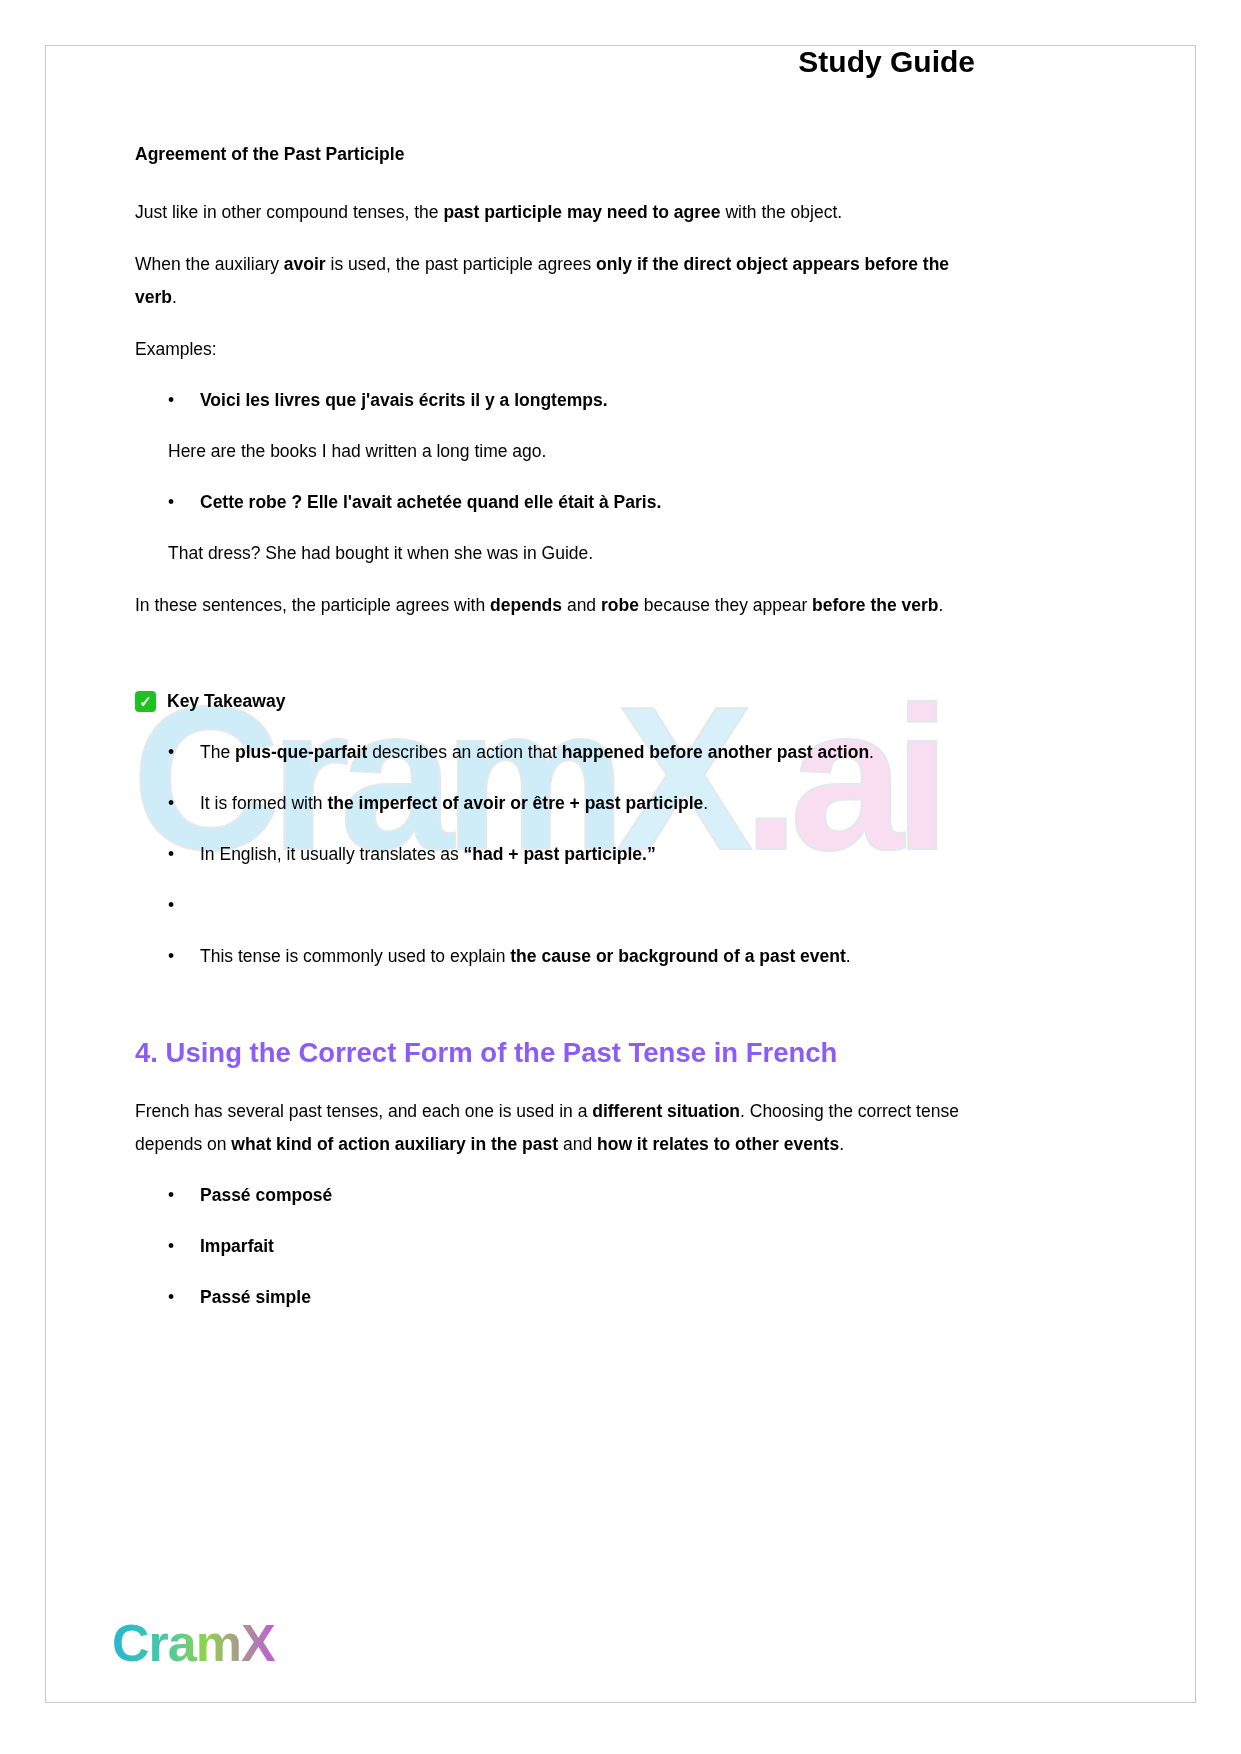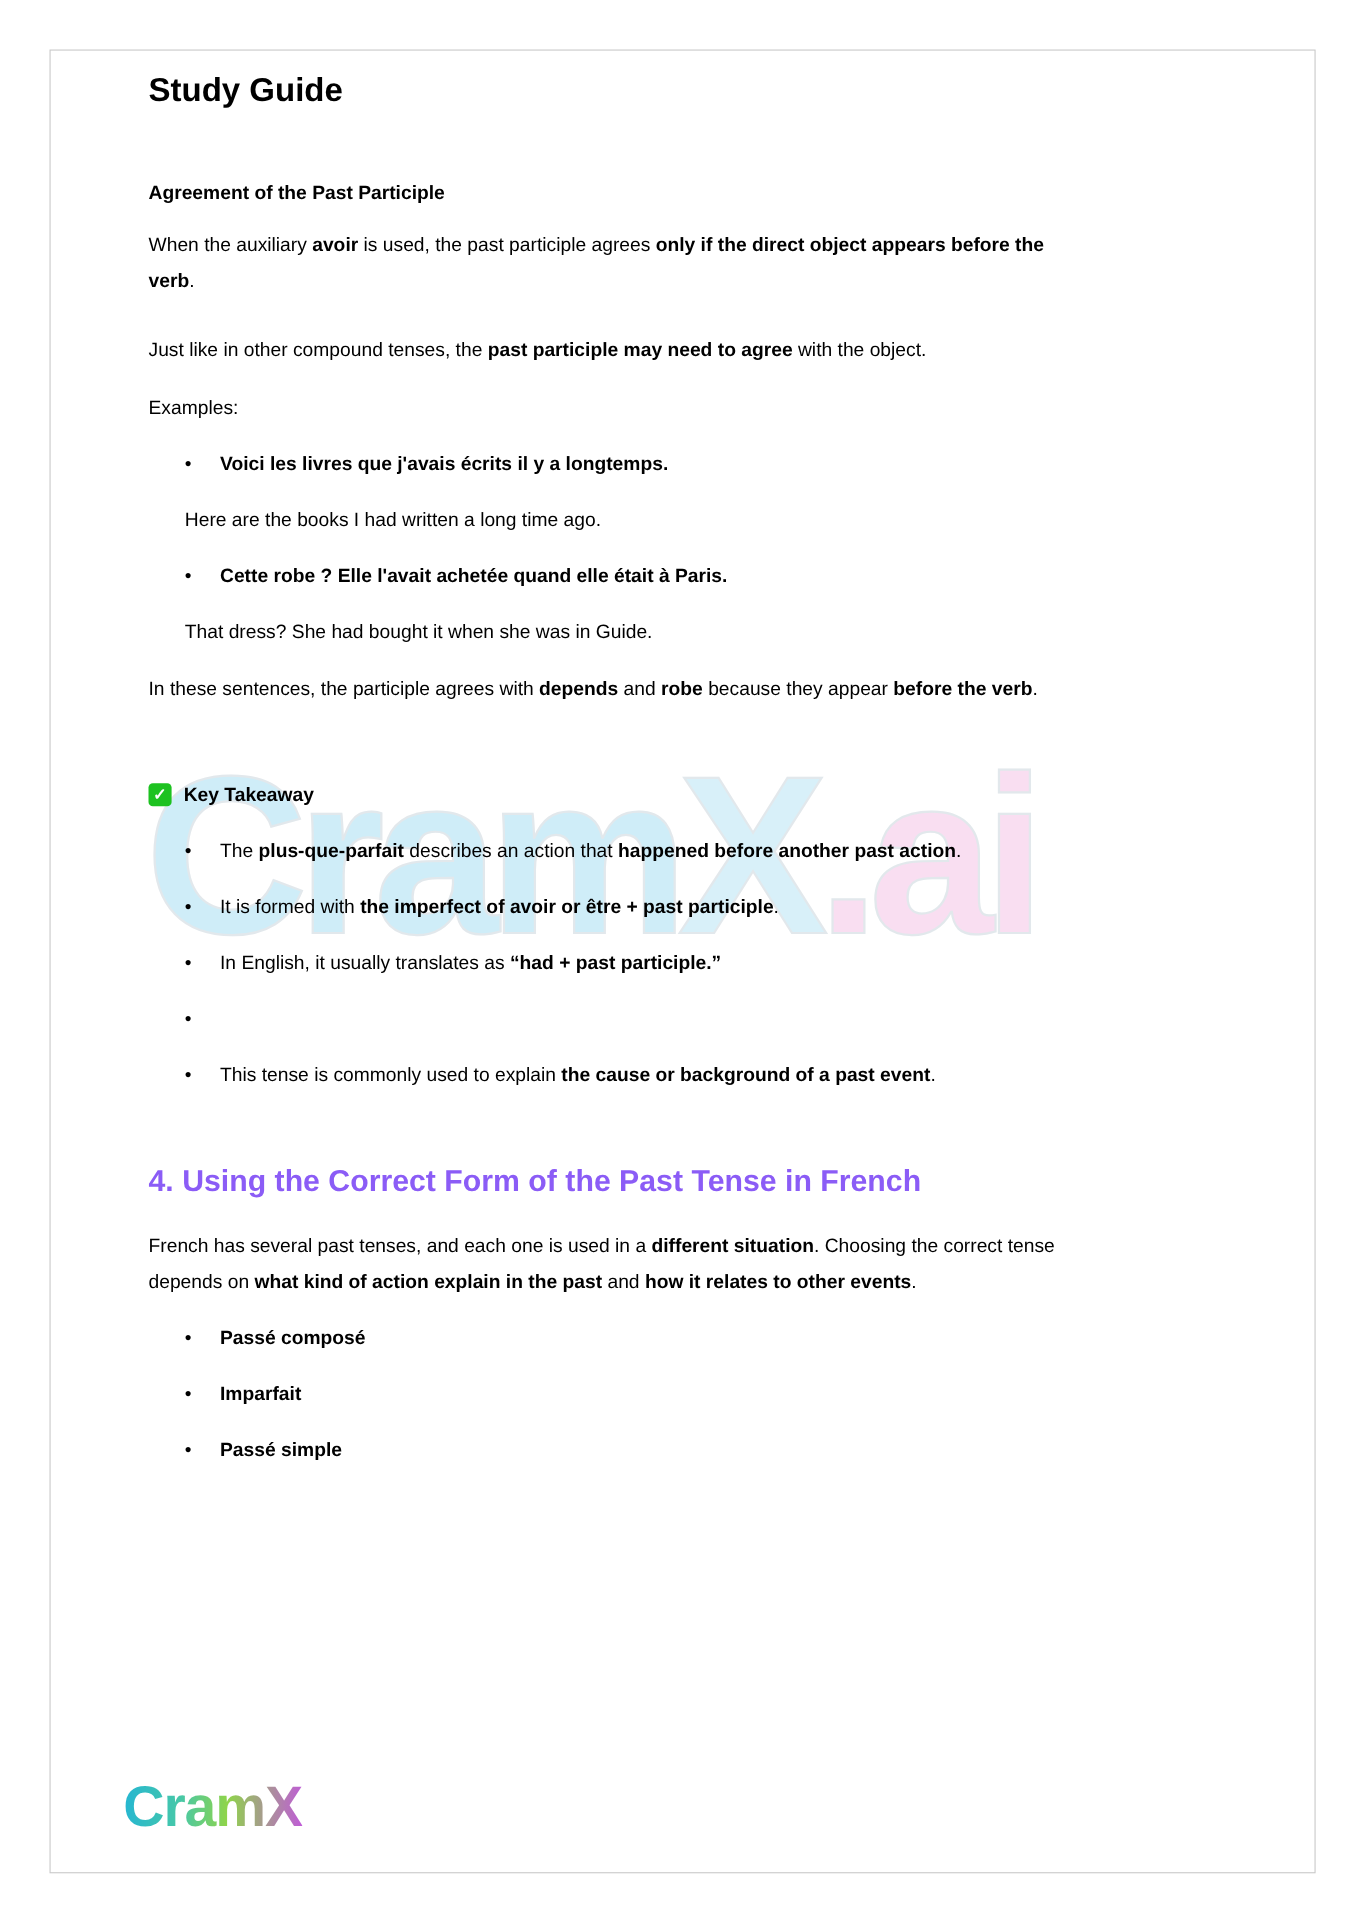--- a/index.html
+++ b/index.html
@@ -18,21 +18,21 @@
     -webkit-text-stroke:2px #e2e8ec;
     user-select:none;
   }
   .watermark .wm-cram { color:#cfedf8; }
   .watermark .wm-x    { color:#d8f0f9; }
   .watermark .wm-ai   { color:#f9def1; }
   .content {
     position:absolute; left:135px; top:0; width:840px; z-index:2;
   }
   .doc-title {
-    margin-top:67px; text-align:left;
+    margin-top:46px; text-align:right;
     font-size:30px; font-weight:bold; line-height:32px;
   }
   .subheading {
     margin-top:64px; font-size:17.5px; font-weight:bold; line-height:24px;
   }
   .para { font-size:17.5px; line-height:33px; margin-top:19px; }
   .para.first { margin-top:30px; }
   b { font-weight:bold; }
   .bullet-row {
     display:flex; margin-top:18px; font-size:17.5px; line-height:33px;
@@ -70,23 +70,23 @@
 <div class="page-frame"></div>
 
 <div class="watermark" aria-hidden="true"><span class="wm-cram">Cram</span><span class="wm-x">X</span><span class="wm-ai">.ai</span></div>
 
 <div class="content">
 
   <div class="doc-title">Study Guide</div>
 
   <div class="subheading">Agreement of the Past Participle</div>
 
+  <p class="para first"><span>Just like in other compound tenses, the </span><b>past participle may need to agree</b><span> with the object.</span></p>
+
   <p class="para"><span>When the auxiliary </span><b>avoir</b><span> is used, the past participle agrees </span><b>only if the direct object appears before the verb</b><span>.</span></p>
-
-  <p class="para first"><span>Just like in other compound tenses, the </span><b>past participle may need to agree</b><span> with the object.</span></p>
 
   <p class="para">Examples:</p>
 
   <div class="bullet-row bold-item">
     <span class="marker">•</span>
     <span class="btext">Voici les livres que j'avais écrits il y a longtemps.</span>
   </div>
   <div class="sub-line">Here are the books I had written a long time ago.</div>
 
   <div class="bullet-row bold-item">
@@ -119,21 +119,21 @@
       <span class="marker">•</span>
     </div>
     <div class="bullet-row">
       <span class="marker">•</span>
       <span><span>This tense is commonly used to explain </span><b>the cause or background of a past event</b><span>.</span></span>
     </div>
   </div>
 
   <div class="section-heading">4. Using the Correct Form of the Past Tense in French</div>
 
-  <p class="para" style="margin-top:22px;"><span>French has several past tenses, and each one is used in a </span><b>different situation</b><span>. Choosing the correct tense depends on </span><b>what kind of action explain in the past</b><span> and </span><b>how it relates to other events</b><span>.</span></p>
+  <p class="para" style="margin-top:22px;"><span>French has several past tenses, and each one is used in a </span><b>different situation</b><span>. Choosing the correct tense depends on </span><b>what kind of action auxiliary in the past</b><span> and </span><b>how it relates to other events</b><span>.</span></p>
 
 
   <div class="bullet-row bold-item">
     <span class="marker">•</span>
     <span class="btext">Passé composé</span>
   </div>
   <div class="bullet-row bold-item">
     <span class="marker">•</span>
     <span class="btext">Imparfait</span>
   </div>

